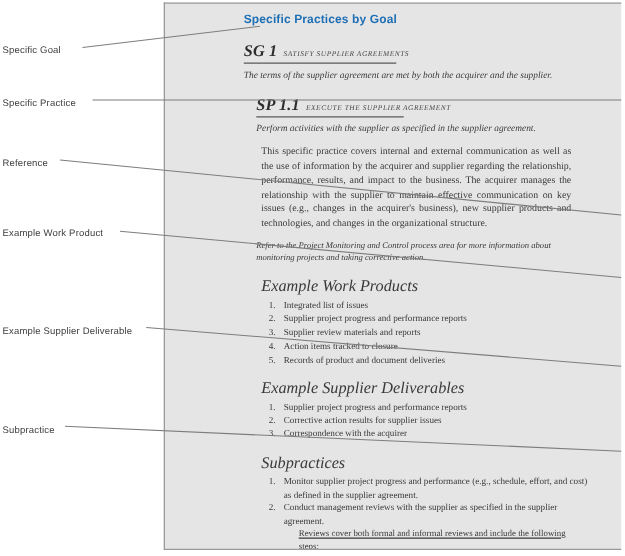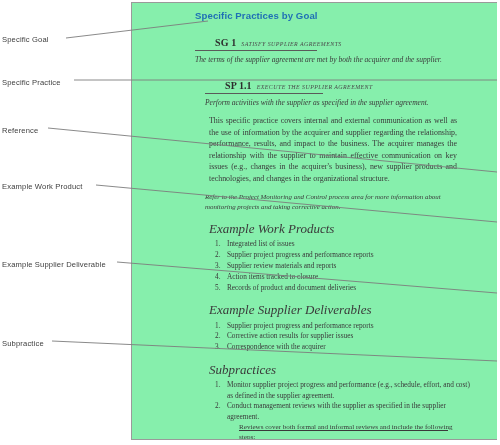--- a/index.html
+++ b/index.html
@@ -38,21 +38,21 @@
     position: absolute;
     left: 131px;
     top: 2px;
     width: 366px;
     height: 438px;
     border-left: 1px solid #9a9a9a;
     border-top: 1px solid #9a9a9a;
     border-bottom: 1px solid #9a9a9a;
     border-right: none;
     box-sizing: border-box;
-    background: #86efac;
+    background: #e5e5e5;
     overflow: hidden;
   }
   #doc-inner {
     padding: 6px 10px 0 63px;
   }
 
   .doc-title {
     color: #1f6fb5;
     font-family: "Liberation Sans", sans-serif;
     font-weight: bold;
@@ -68,24 +68,24 @@
     padding-bottom: 1px;
     margin-bottom: 4px;
     line-height: 1.1;
     white-space: nowrap;
   }
   .heading-row.sg  { width: 122px; }
   .heading-row.sp  { width: 118px; margin-left: 10px; }
 
   .h-num {
     font-weight: bold;
-    font-size: 10px;
+    font-size: 13px;
+    font-style: italic;
     letter-spacing: 0.1px;
     color: #2d2d2d;
-    margin-left: 20px;
   }
   .h-text {
     font-size: 5.9px;
     font-style: italic;
     font-variant: small-caps;
     text-transform: uppercase;
     letter-spacing: 0.45px;
     color: #4a4a4a;
     margin-left: 5px;
   }

